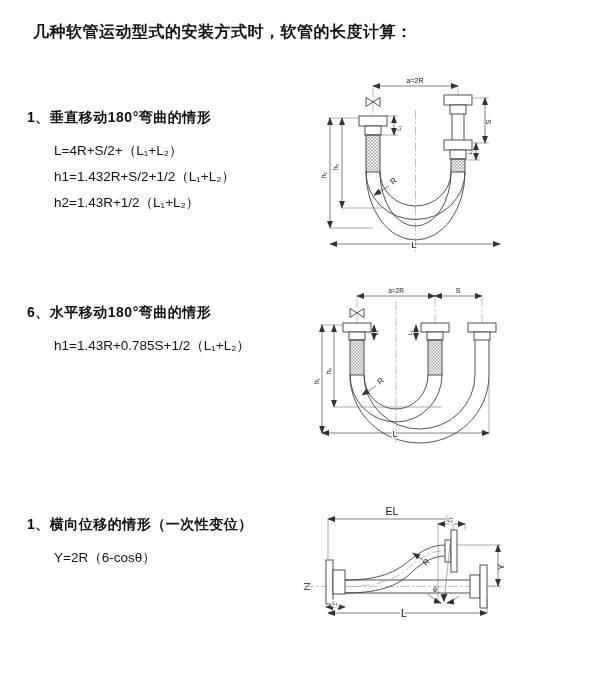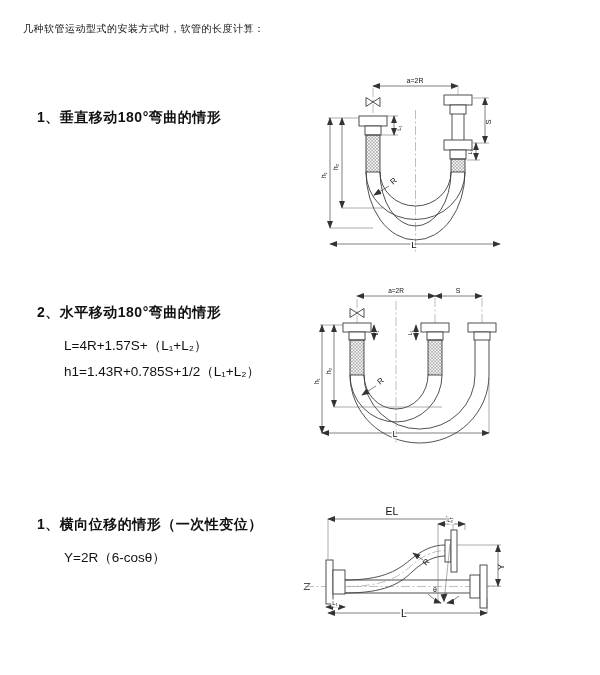--- a/index.html
+++ b/index.html
@@ -1,21 +1,21 @@
 <!DOCTYPE html>
 <html><head>
 <meta charset="utf-8">
 <style>
   html,body{margin:0;padding:0}
   body{
     width:600px;height:675px;position:relative;background:#ffffff;
     font-family:"Liberation Sans",sans-serif;color:#111;overflow:hidden;
   }
-  .title{position:absolute;left:23px;top:22px;font-size:10px;font-weight:normal;letter-spacing:.5px;white-space:nowrap}
-  .section{position:absolute;left:37px}
+  .title{position:absolute;left:33px;top:22px;font-size:16px;font-weight:bold;letter-spacing:.5px;white-space:nowrap}
+  .section{position:absolute;left:27px}
   .sec-heading{font-size:14px;font-weight:bold;letter-spacing:.5px;white-space:nowrap}
   .formulas{margin:11px 0 0 27px;font-size:13.5px;line-height:26px}
   .formula{white-space:nowrap}
   .diagram{position:absolute}
   svg text{font-family:"Liberation Sans",sans-serif;fill:#111}
   .ln{stroke:#3d3d3d;stroke-width:.9;fill:none}
   .thin{stroke:#666;stroke-width:.55;fill:none}
   .dim{stroke:#3a3a3a;stroke-width:.65;fill:none}
   .cl{stroke:#8a8a8a;stroke-width:.55;stroke-dasharray:9 2.5 2 2.5;fill:none}
   .fit{fill:#fff;stroke:#3d3d3d;stroke-width:.9}
@@ -33,26 +33,30 @@
     <pattern id="braid" width="3.2" height="3.2" patternUnits="userSpaceOnUse">
       <path d="M0,3.2 L3.2,0 M0,0 L3.2,3.2" stroke="#757575" stroke-width="0.5" fill="none"></path>
     </pattern>
   </defs>
 </svg>
 
 <div class="title">几种软管运动型式的安装方式时，软管的长度计算：</div>
 
 <div class="section" style="top:109px">
   <div class="sec-heading">1、垂直移动180°弯曲的情形</div>
+  <div class="formulas">
+    <div class="formula">L=4R+S/2+（L₁+L₂）</div>
+    <div class="formula">h1=1.432R+S/2+1/2（L₁+L₂）</div>
+    <div class="formula">h2=1.43R+1/2（L₁+L₂）</div>
+  </div>
 </div>
 
 <div class="section" style="top:304px">
-  <div class="sec-heading">2、水平移动180°弯曲的情形</div>
+  <div class="sec-heading">6、水平移动180°弯曲的情形</div>
   <div class="formulas">
-    <div class="formula">L=4R+1.57S+（L₁+L₂）</div>
     <div class="formula">h1=1.43R+0.785S+1/2（L₁+L₂）</div>
   </div>
 </div>
 
 <div class="section" style="top:516px">
   <div class="sec-heading">1、横向位移的情形（一次性变位）</div>
   <div class="formulas">
     <div class="formula">Y=2R（6-cosθ）</div>
   </div>
 </div>

